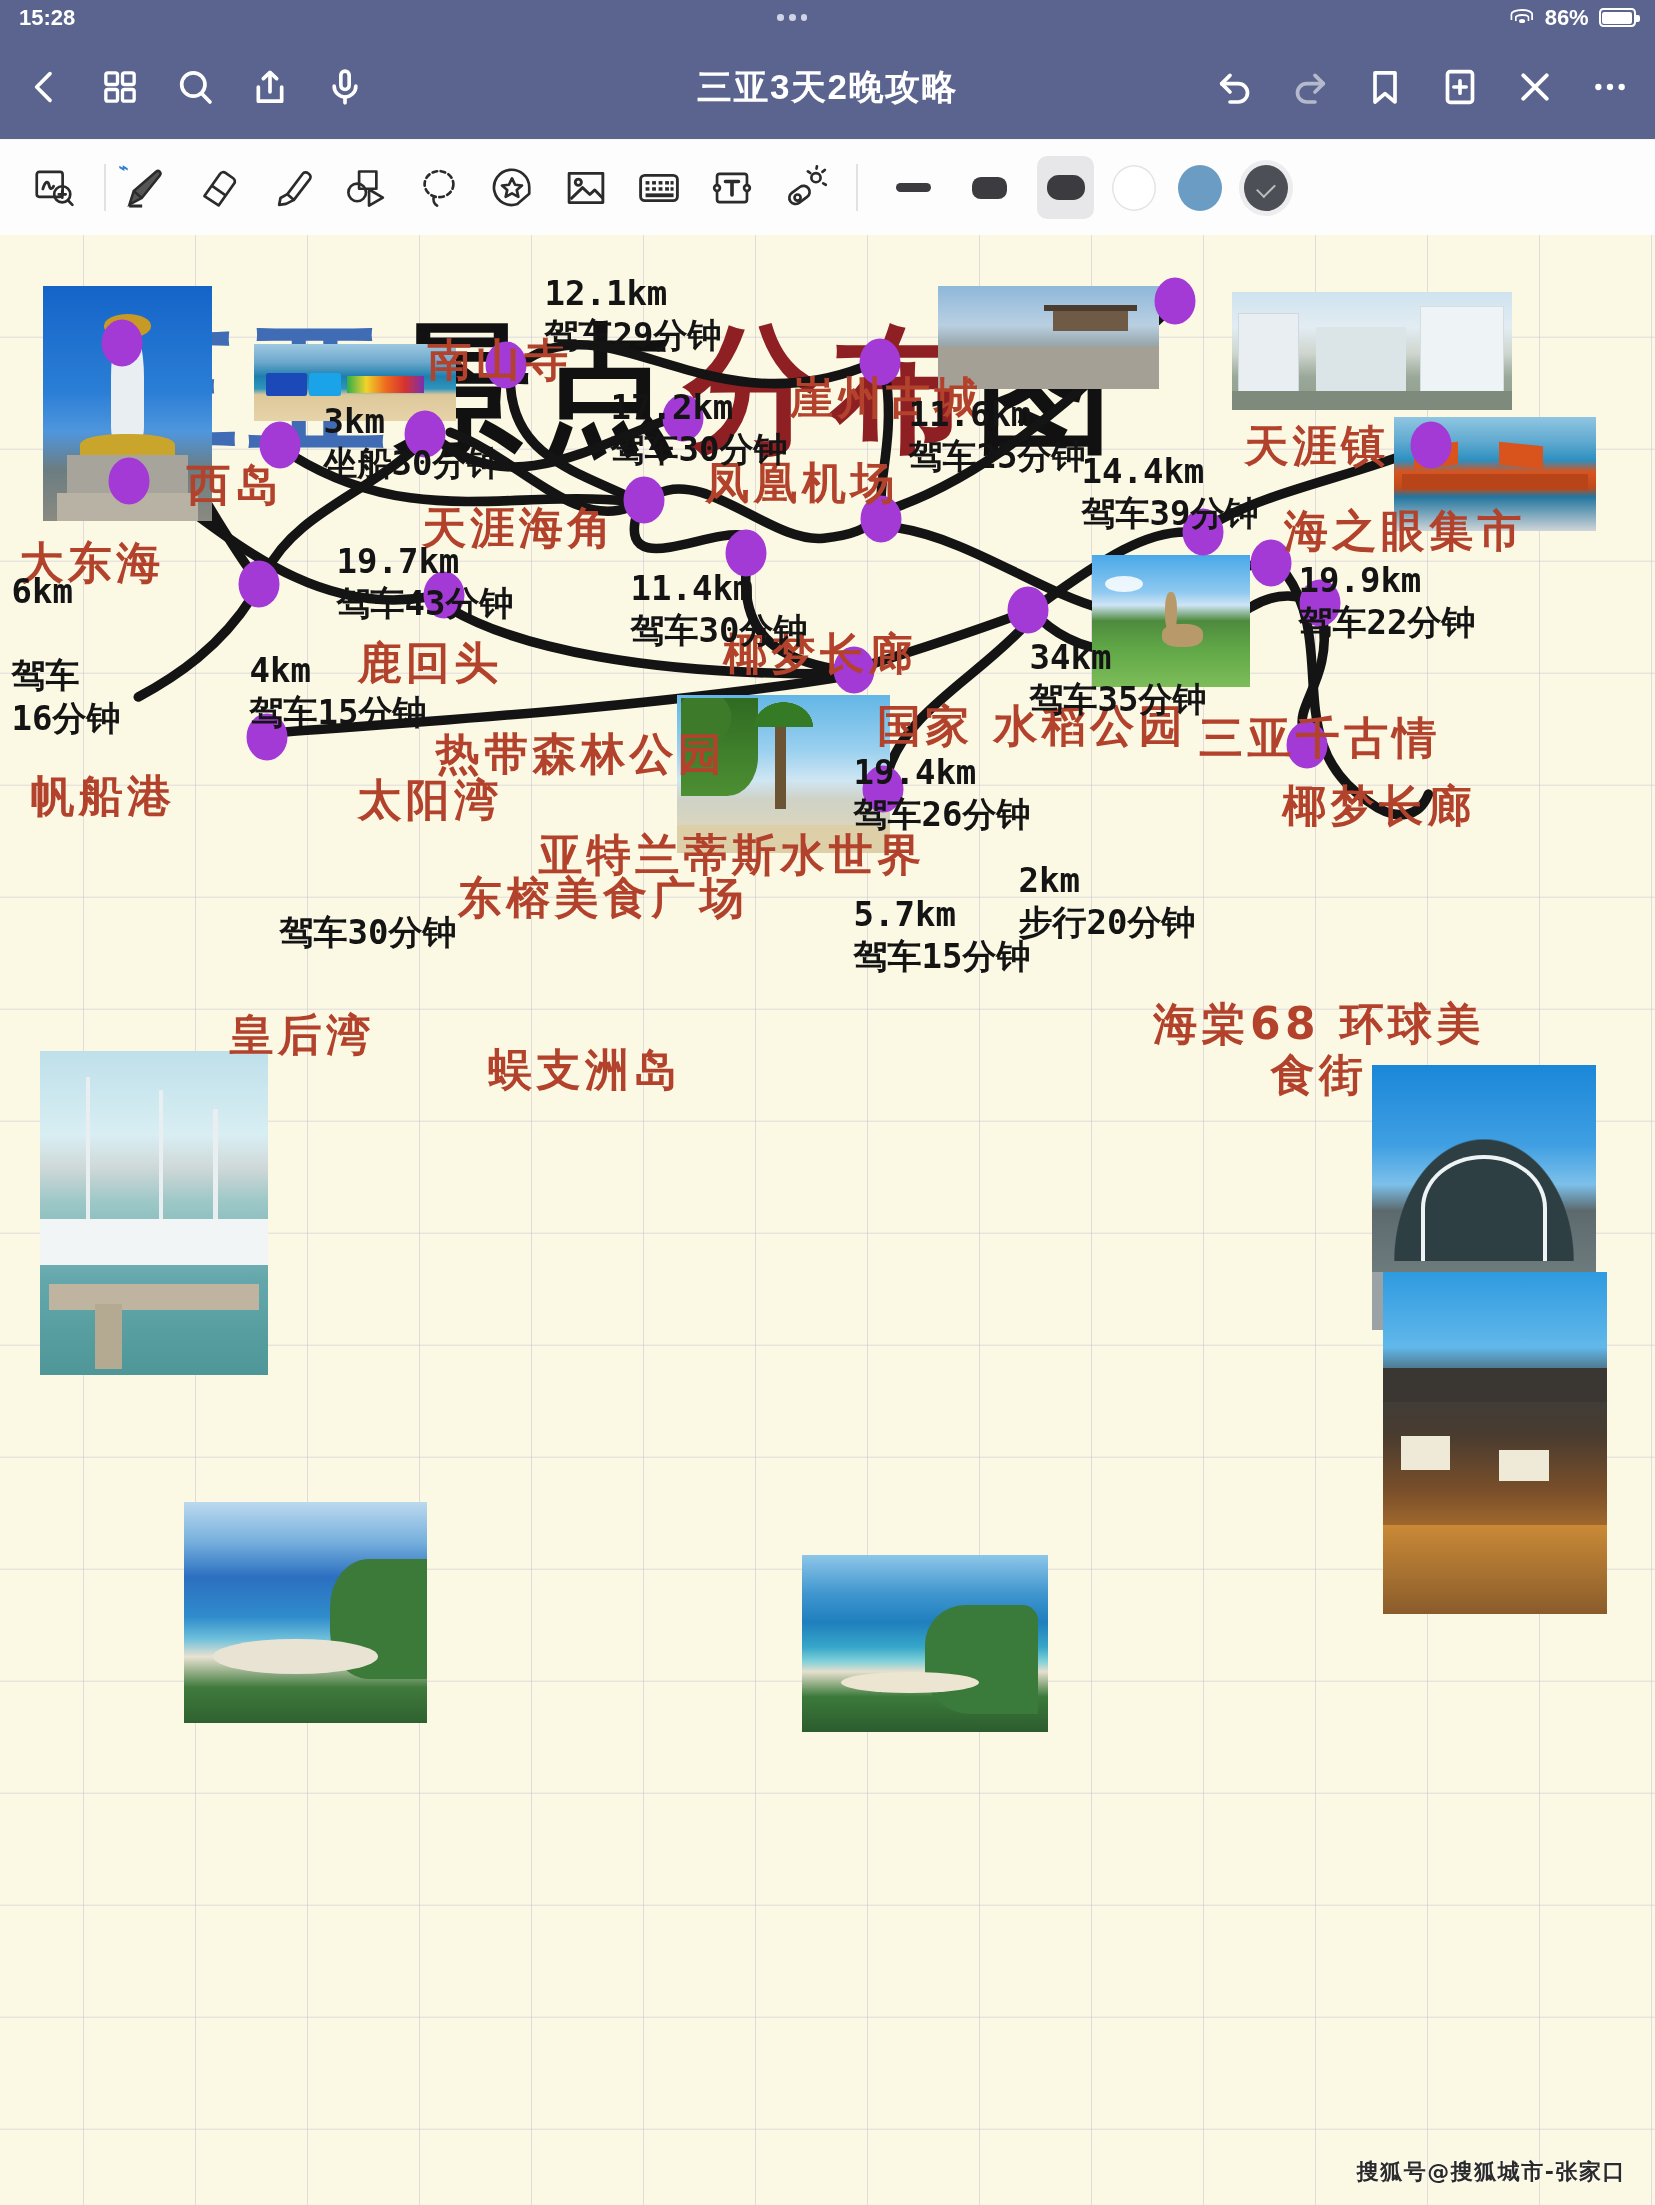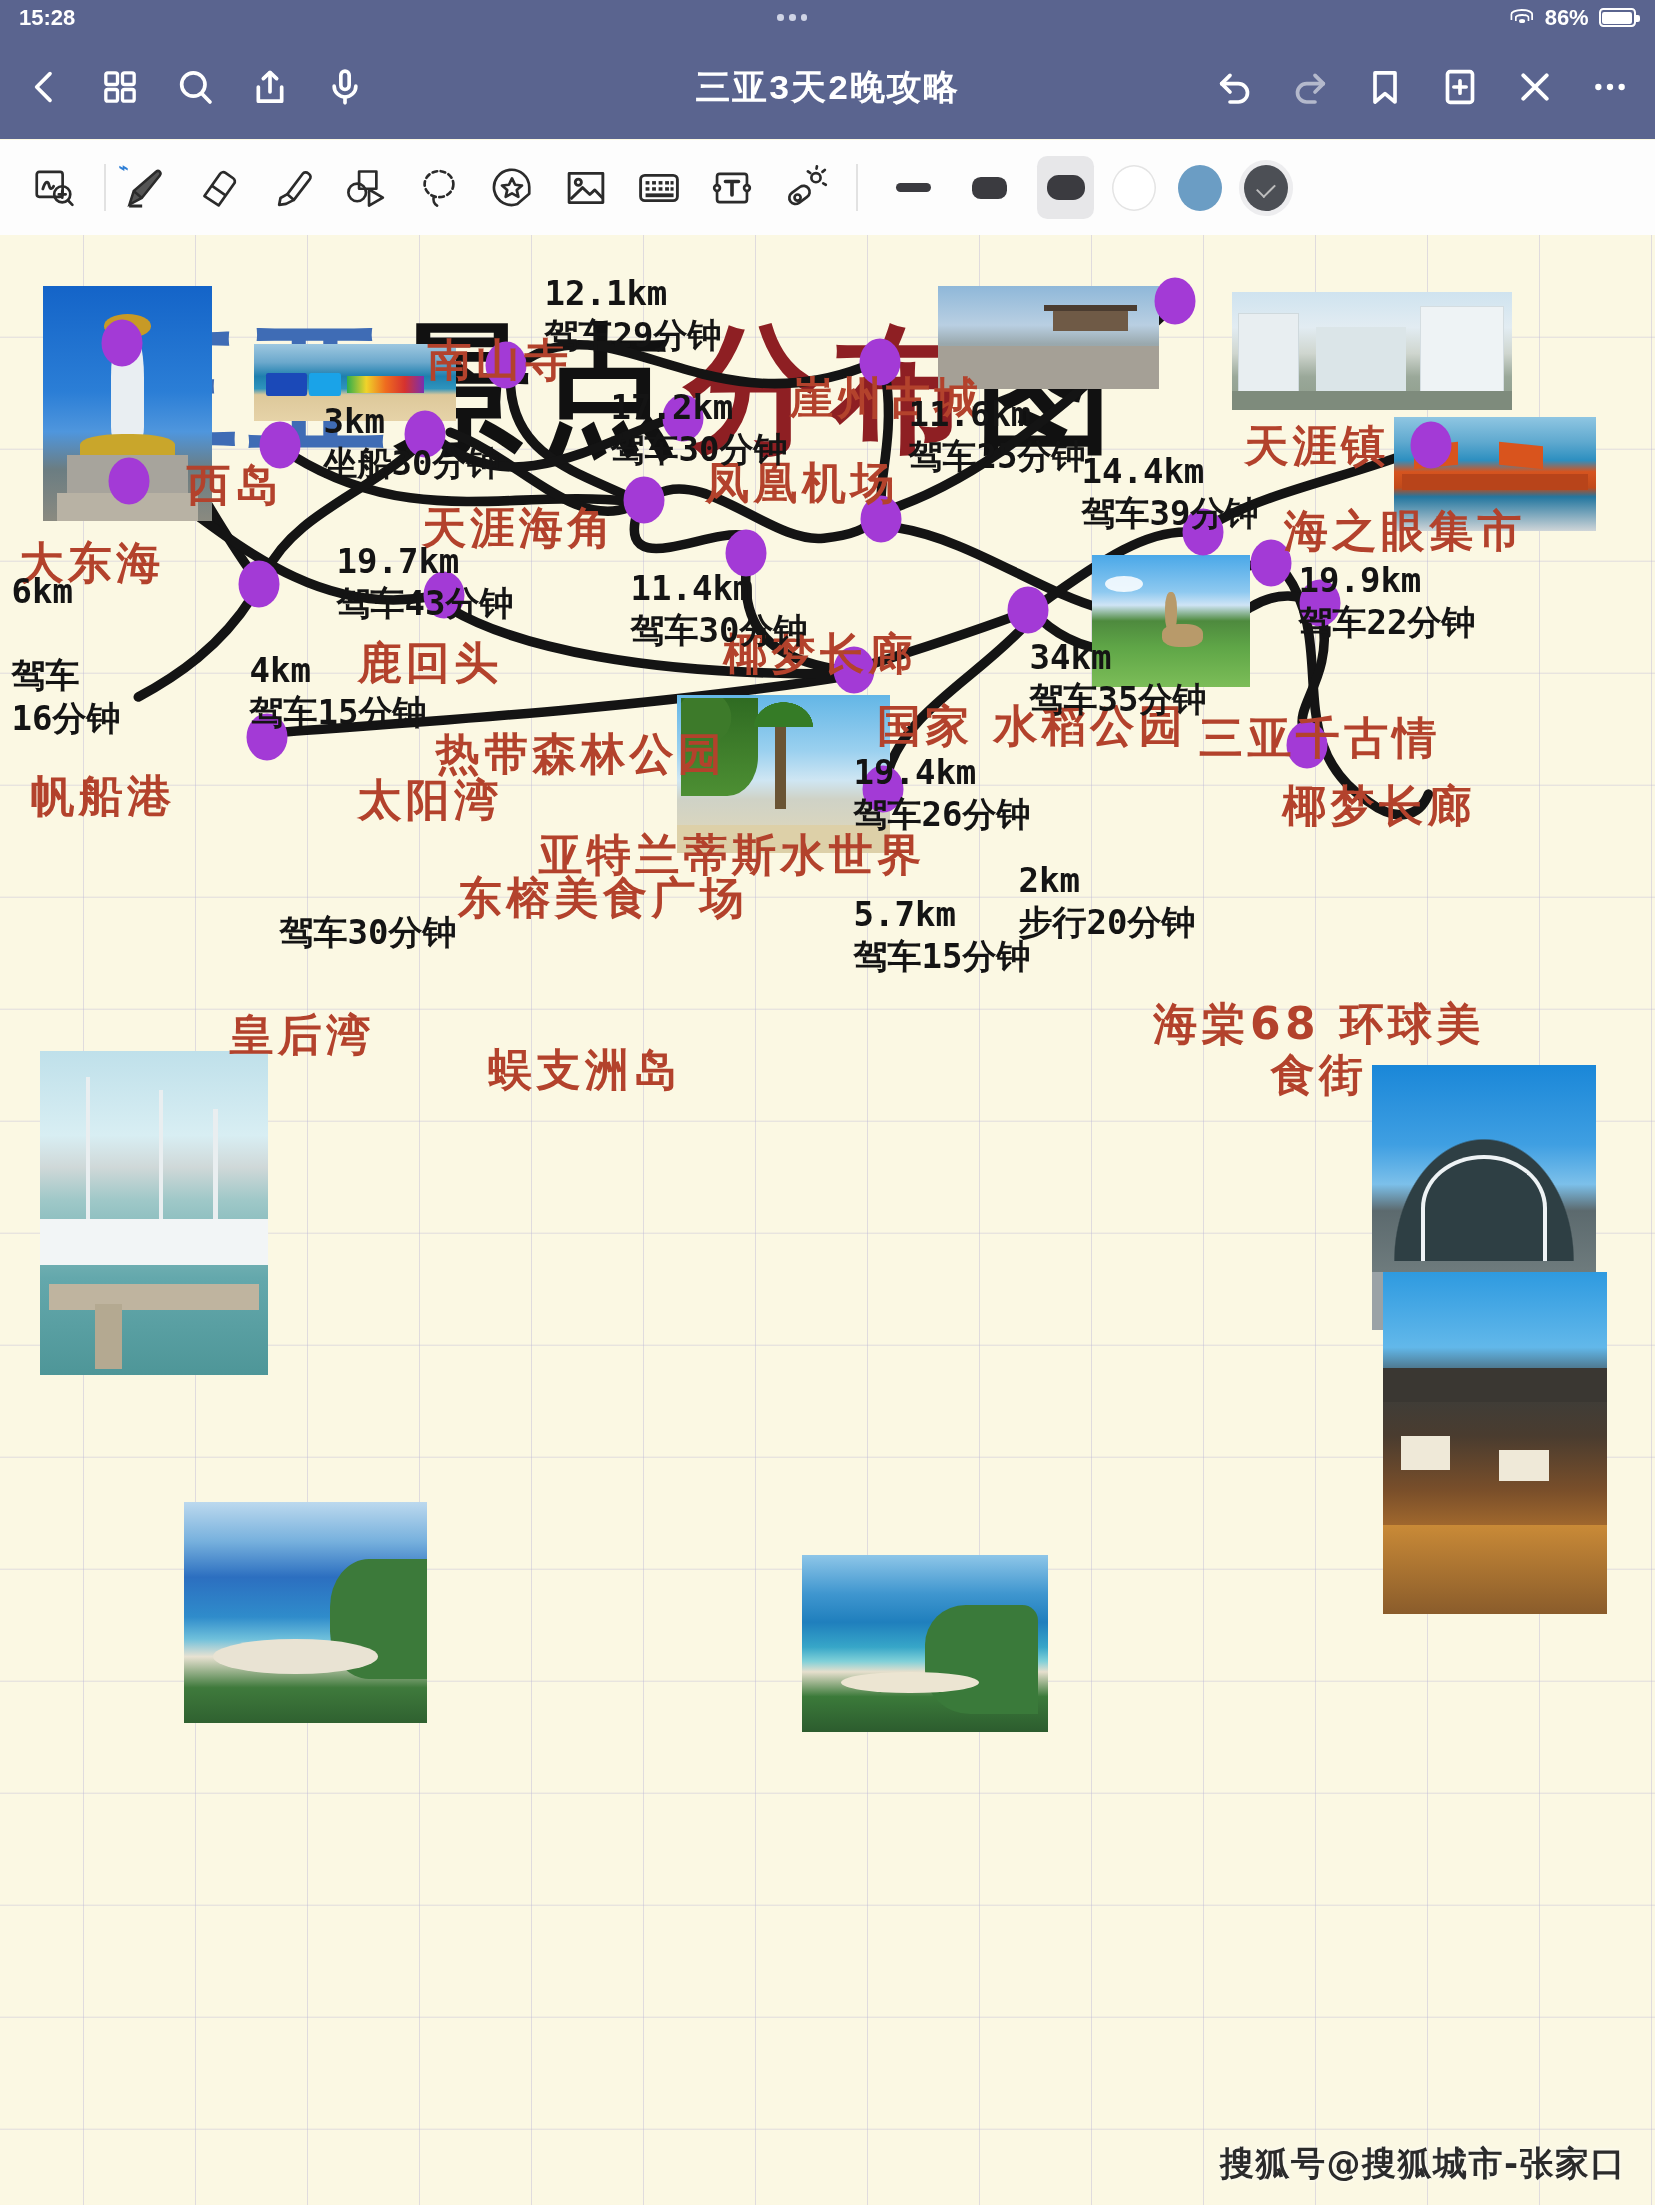--- a/index.html
+++ b/index.html
@@ -27,21 +27,21 @@
   .wifi-ic b:nth-child(2){ width:14.7px; height:7.4px; top:5.9px; }
   .wifi-ic b:nth-child(3){ width:5.9px;  height:3.7px;  top:11px; border-radius:50%; background:#fff; border:none; }
   .batt { width:37px; height:19px; border:2.2px solid #fff; border-radius:4.4px; position:relative; }
   .batt:after { content:""; position:absolute; right:-5.9px; top:5.1px; width:3.7px; height:7.4px; background:#fff; border-radius:0 2.2px 2.2px 0; }
   .batt i { position:absolute; left:1.5px; top:1.5px; bottom:1.5px; width:90%; background:#fff; border-radius:2.2px; display:block; }
 
   
   .appbar {
     position:absolute; left:0; top:35px; width:1655px; height:104px;
     background:#5a648f; color:#fff;
-    display:flex; align-items:center; padding:0 25px;font-family:Liberation Mono, monospace;
+    display:flex; align-items:center; padding:0 25px;
   }
   .appbar .left, .appbar .right { display:flex; align-items:center; gap:35px; }
   .appbar .left { flex:0 0 auto; }
   .appbar .right { margin-left:auto; }
   .appbar .title {
     position:absolute; left:0; right:0; text-align:center;
     font-size:35px; font-weight:bold; letter-spacing:1.5px; pointer-events:none;
   }
   .hicon { width:40px; height:40px; position:relative; cursor:pointer; }
   .hicon svg { width:100%; height:100%; display:block; }
@@ -118,21 +118,21 @@
     transform:translate(-50%,-50%); text-align:left;
   }
 
   .photo {
     position:absolute; overflow:hidden; border:0;
   }
   .photo > div { width:100%; height:100%; }
 
   .wm {
     position:absolute; right:29px; bottom:17.7px;
-    color:#2b2b2b; font-size:34px; font-weight:bold;
+    color:#2b2b2b; font-size:22px; font-weight:bold;
     font-family:"DejaVu Sans","Liberation Sans",sans-serif;
     text-shadow:0 0 4.4px rgba(255,255,255,.9);
     letter-spacing:1.5px;
     margin-left:26px;
   }
 </style>
 </head>
 <body>
 
 <div id="app">

